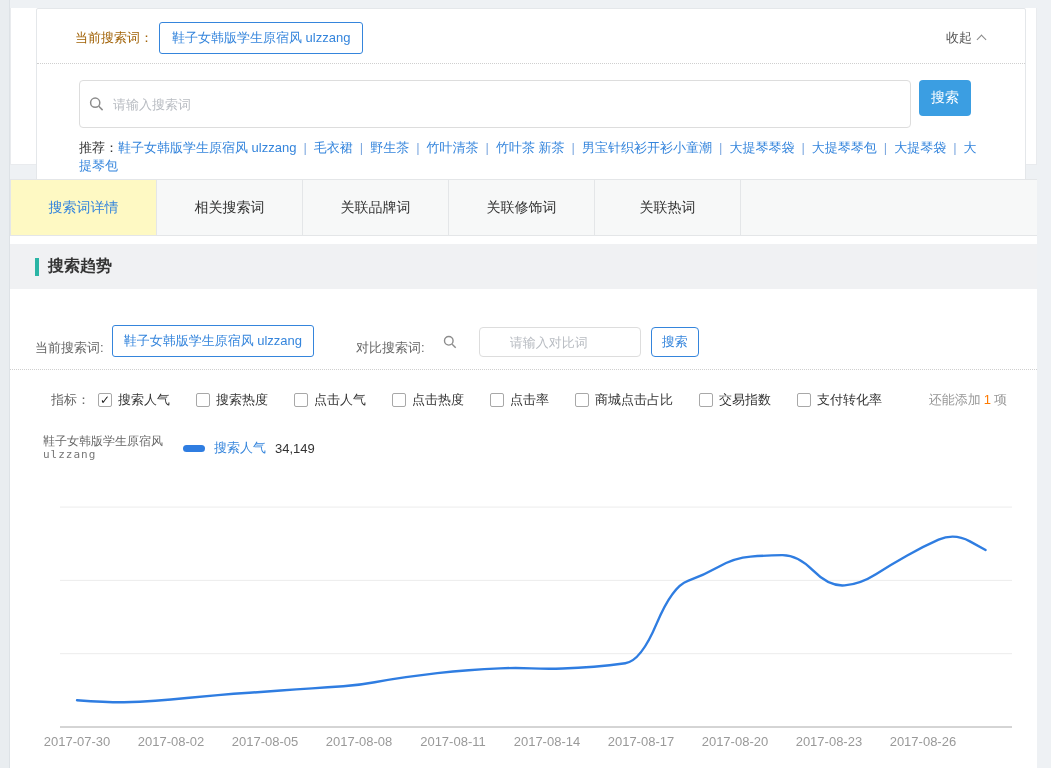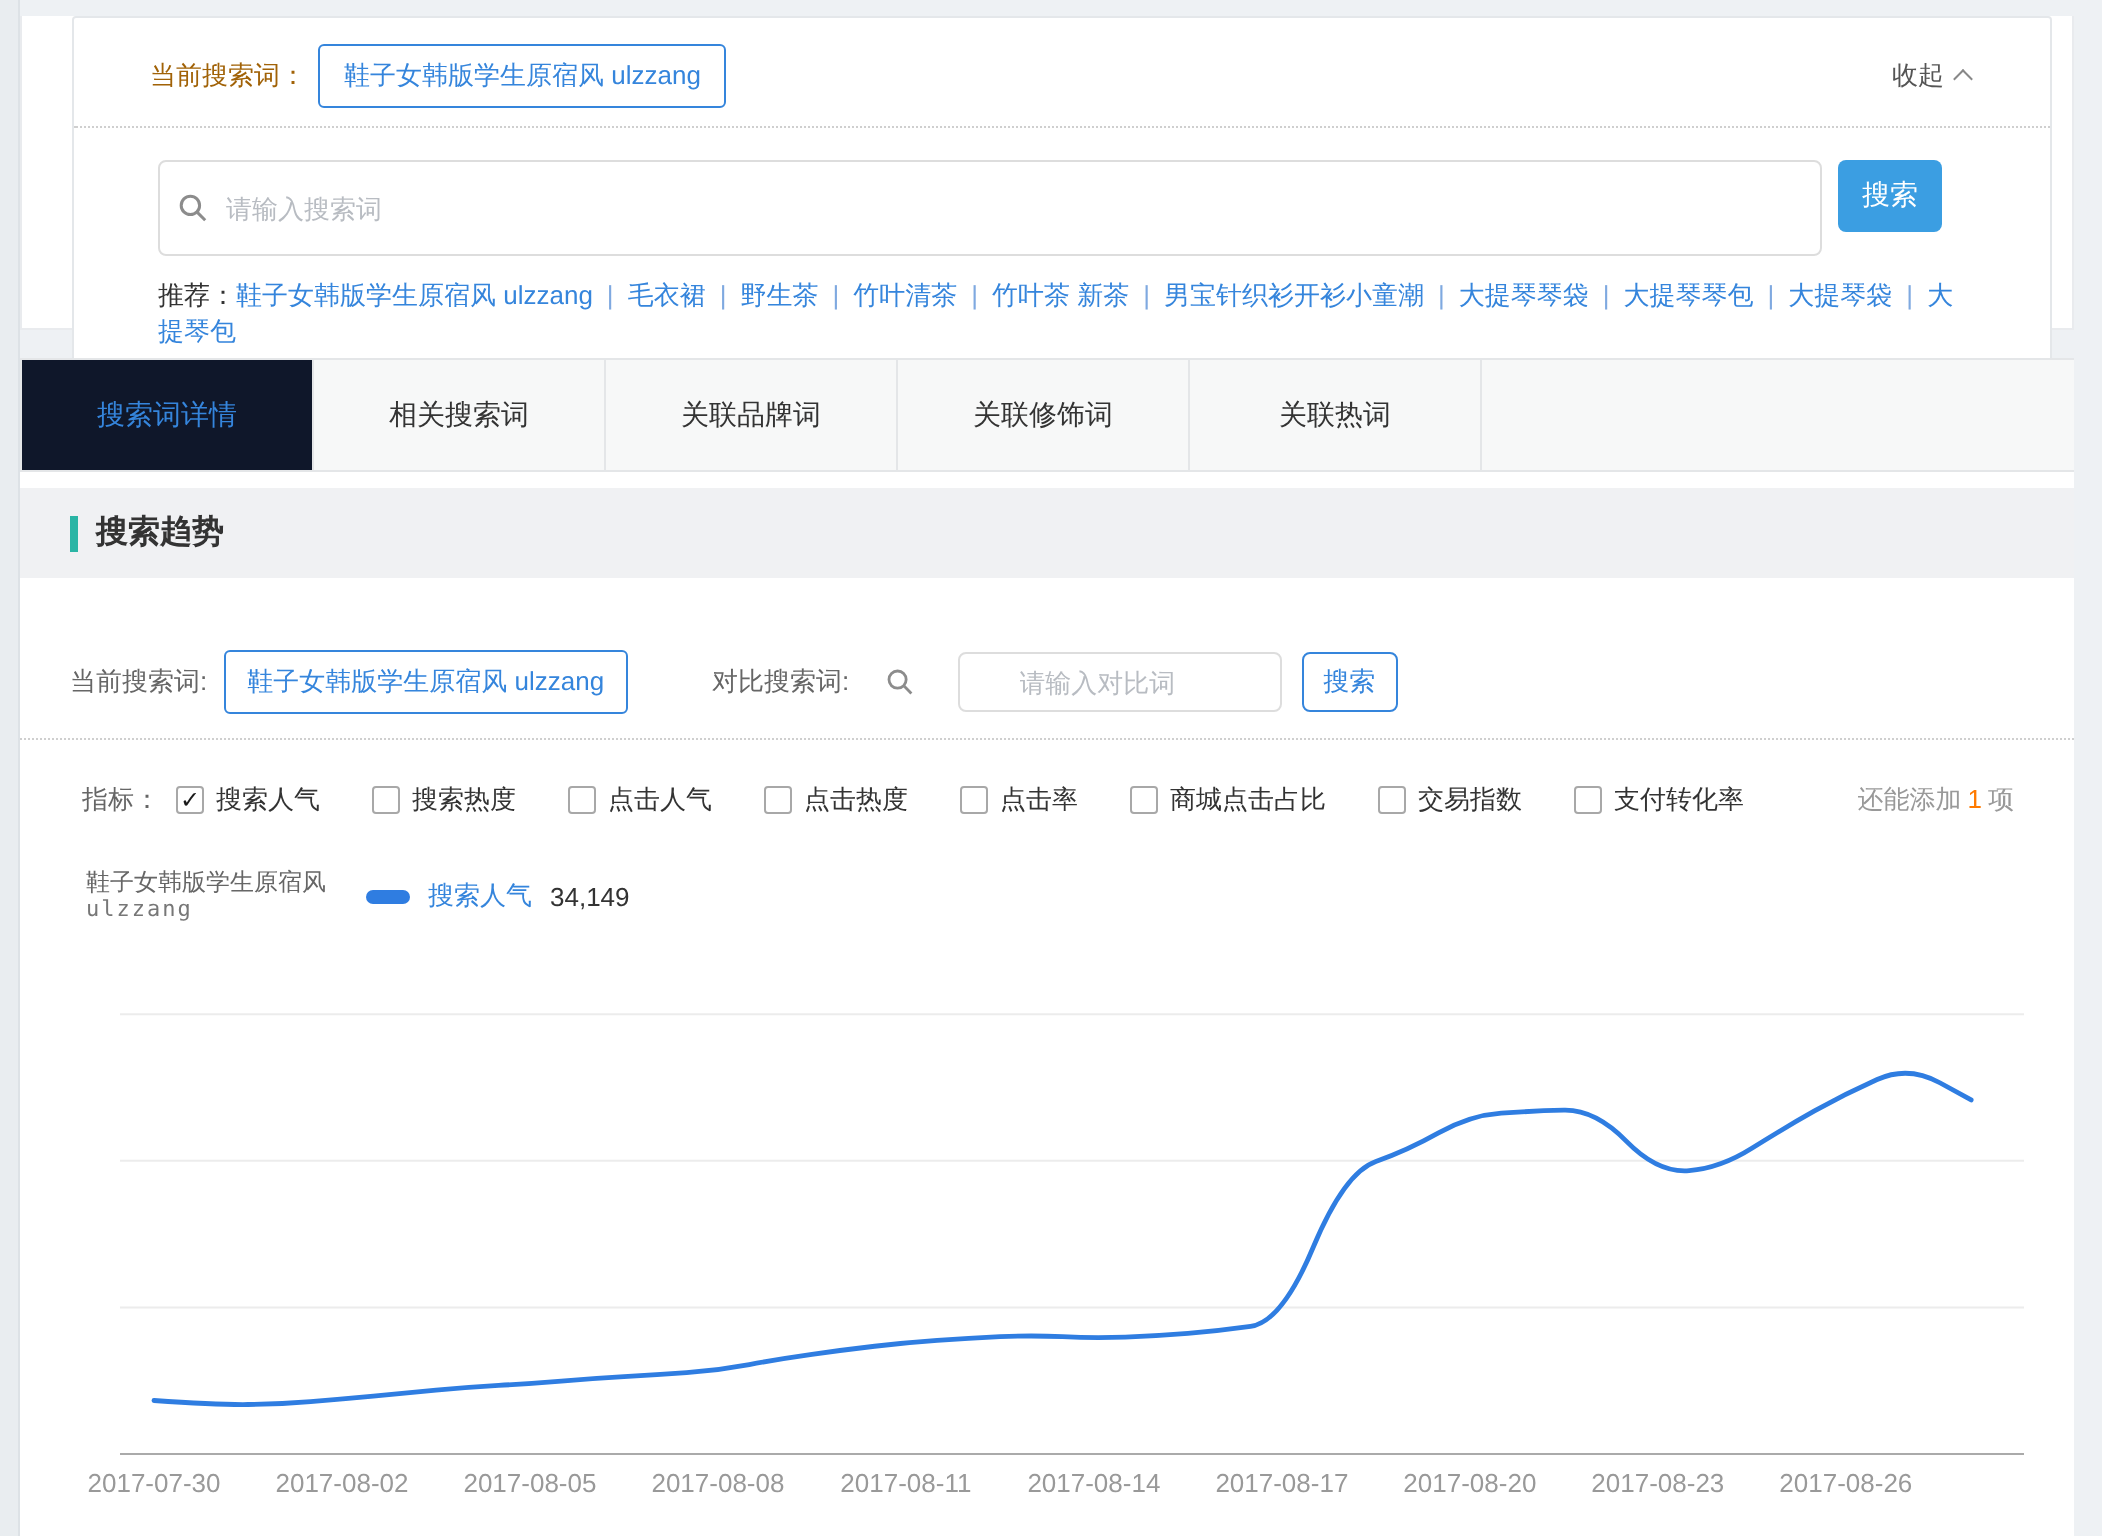--- a/index.html
+++ b/index.html
@@ -42,44 +42,44 @@
   .rec-row { margin-top:11px; padding:0 40px 8px 42px; font-size:13px; line-height:18px; }
   .rec-lbl { color:#333; }
   .rec-link { color:var(--accent,#3585dc); text-decoration:none; cursor:pointer; }
   .sep { color:#7fa9e0; margin:0 7px; }
 
   
   .tab-bar { margin-top:14px; height:57px; background:#f7f8f8;
     border:1px solid #e4e6e8; border-right:0; display:flex; }
   .tab { width:146px; border-right:1px solid #e4e6e8; display:flex; align-items:center;
     justify-content:center; font-size:14px; color:#333; cursor:pointer; }
-  .tab.active { background:#0f172a; color:var(--accent,#3585dc); }
+  .tab.active { background:#fef9c3; color:var(--accent,#3585dc); }
   .tab-filler { flex:1; }
   .tab-under { height:8px; background:#fff; }
 
   
   .band { height:45px; background:#f0f1f3; display:flex; align-items:center; padding-left:25px;font-family:Liberation Mono, monospace; }
   .band-bar { width:4px; height:18px; background:var(--teal,#2ab5a5); margin-right:9px; }
   .band-title { font-size:16px; font-weight:bold; color:#333; margin:0; }
 
   
   .content { background:#fff; height:481px; border-bottom:1px solid #e5e7e9;
     position:relative; overflow:hidden; }
-  .controls-row { display:flex; align-items:center; padding-left:25px; padding-top:36px; }
+  .controls-row { display:flex; align-items:flex-end; padding-left:25px; padding-top:36px; }
   .lbl2 { font-size:13px; color:#666; }
   .term-tag.small { padding:6px 11px; margin-left:8px; }
   .compare-lbl { margin-left:42px; }
   .compare-input-wrap { position:relative; width:208px; margin-left:8px;padding-left:46px; }
   .compare-input-wrap input { height:30px; padding-left:30px; }
   .btn-outline { margin-left:10px; width:48px; height:30px; background:#fff;
     border:1px solid var(--accent,#3585dc); color:var(--accent,#3585dc);
     border-radius:4px; font-size:13px; cursor:pointer; font-family:inherit; }
   .dotted.full { margin-top:12px; }
 
-  .metrics-row { display:flex; align-items:center; padding-left:31px; margin-top:21px;
+  .metrics-row { display:flex; align-items:center; padding-left:41px; margin-top:21px;
     font-size:13px; }
   .metric { display:inline-flex; align-items:center; margin-right:26px; cursor:pointer;
     color:#333; white-space:nowrap; }
   .cb { width:14px; height:14px; border:1px solid #a8a8a8; border-radius:2px; background:#fff;
     display:inline-flex; align-items:center; justify-content:center; margin-right:6px;
     font-size:12px; color:#1a1a1a; }
   .cb.on::after { content:"✓"; font-weight:bold; line-height:1; margin-top:-1px; }
   .add-hint { margin-left:auto; margin-right:30px; color:#999; font-size:13px; white-space:nowrap; }
   .add-hint b { color:var(--hint-orange,#ff7a00); font-weight:normal; margin:0 3px; }
 

